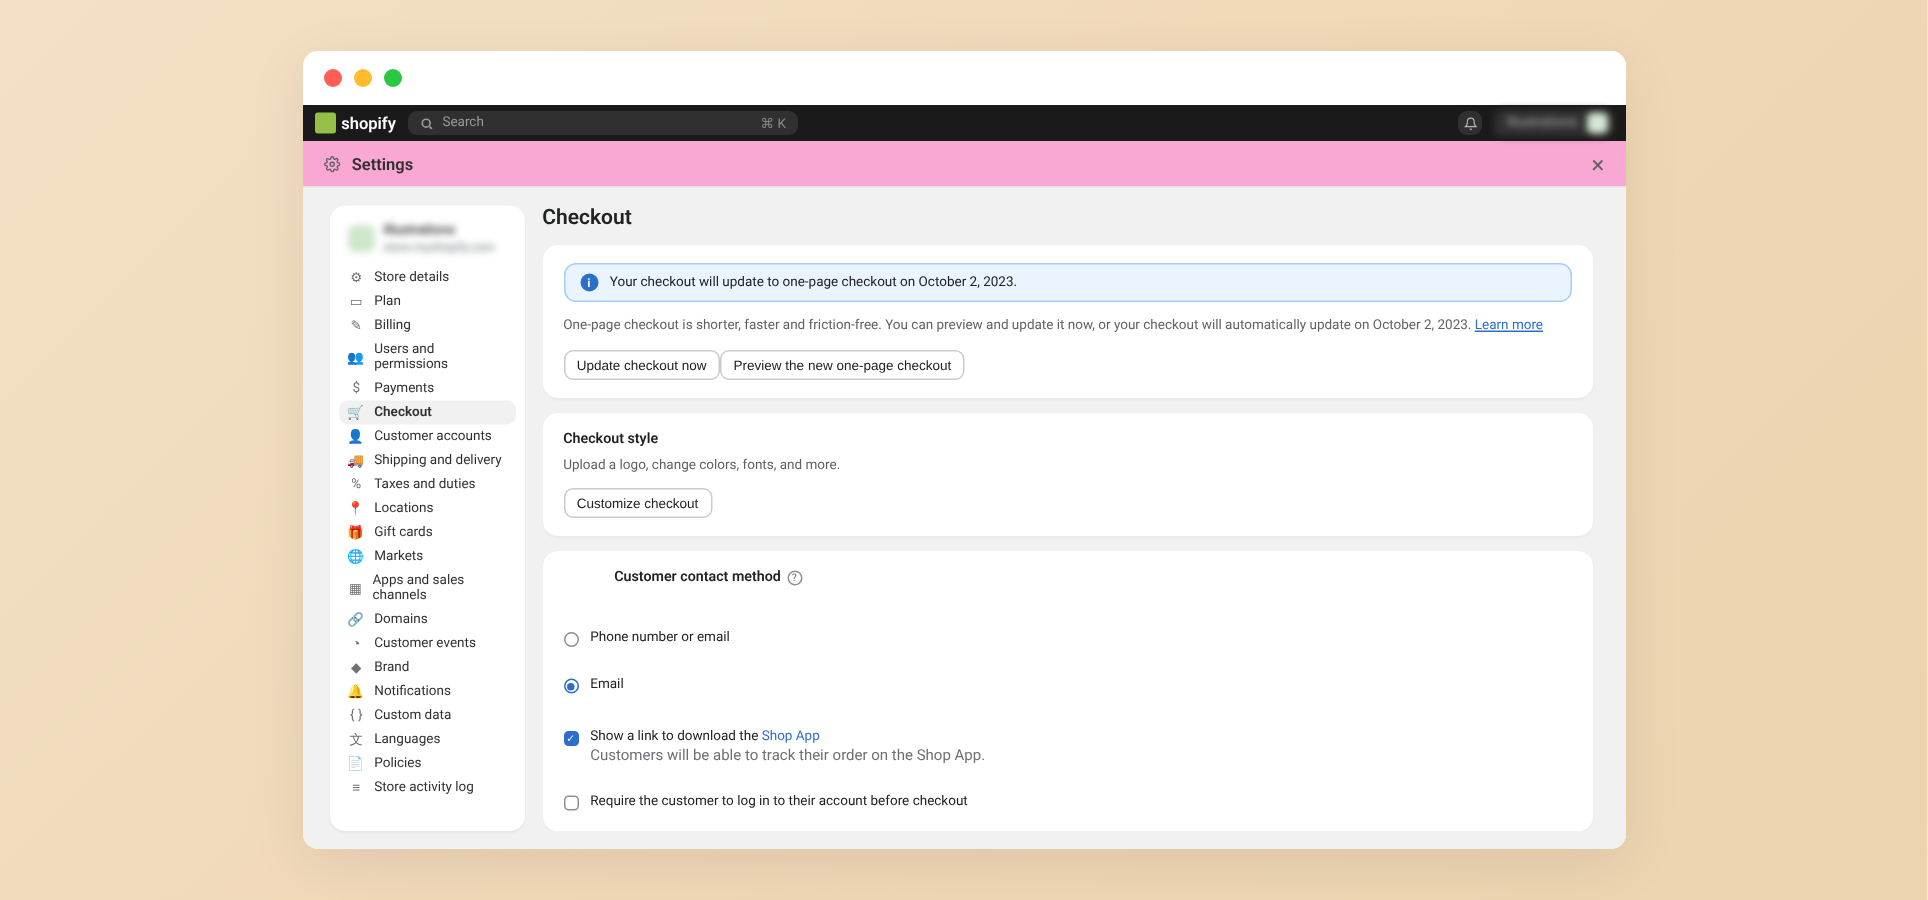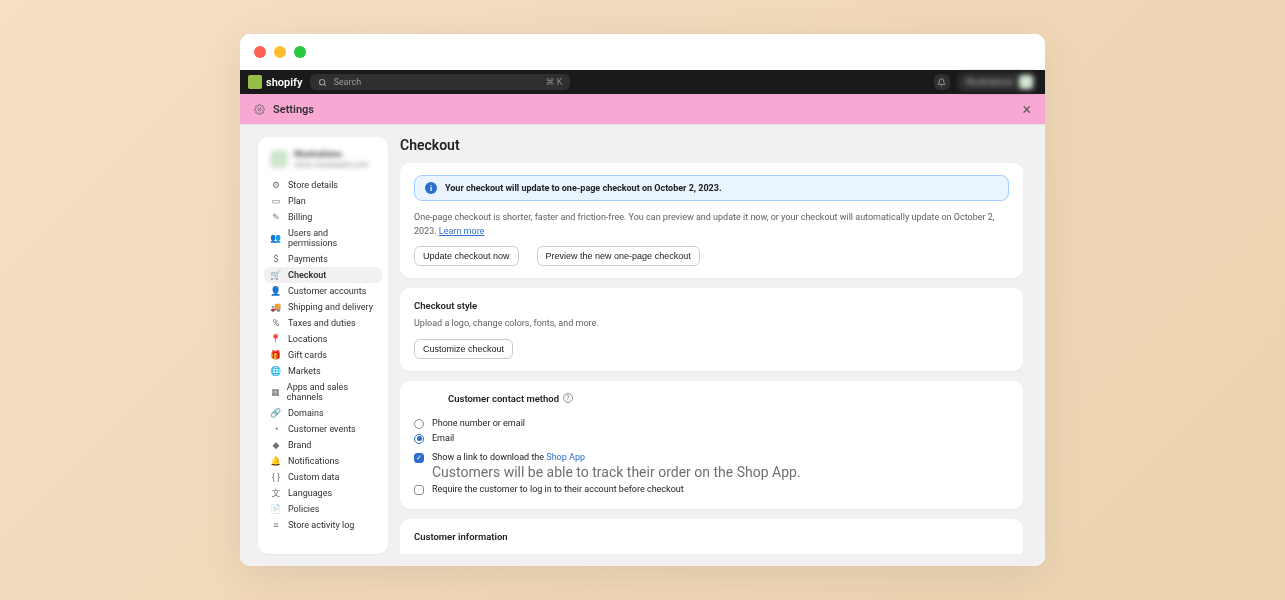--- a/index.html
+++ b/index.html
@@ -7,21 +7,21 @@
   font-family: -apple-system, BlinkMacSystemFont, "Segoe UI", Roboto, sans-serif;
   background: linear-gradient(135deg, #f5e0c5 0%, #f0d8b8 50%, #ecd4b0 100%);
   width: 1285px;
   height: 600px;
   display: flex;
   align-items: center;
   justify-content: center;
   overflow: hidden;
 }
 .browser-window {
-  width: 805px;
+  width: 882px;
   height: 532px;
   background: #fff;
   border-radius: 10px;
   overflow: hidden;
   box-shadow: 0 10px 40px rgba(0,0,0,.08);
   display: flex;
   flex-direction: column;
 }
 .titlebar {
   height: 36px;
@@ -161,39 +161,39 @@
   display:flex;
   align-items:center;
   gap:8px;
   margin-bottom:10px;
 }
 .banner-icon {
   width:12px; height:12px; border-radius:50%; background:#2c6ecb;
   display:flex; align-items:center; justify-content:center;
   color:#fff; font-size:8px; font-weight:bold; flex-shrink:0;
 }
-.banner-text { font-size:9px; font-weight:700; color:#202223; }
+.banner-text { font-size:9px; font-weight:400; color:#202223; }
 .body-text { font-size:9px; color:#616161; line-height:1.5; }
 .body-text a { color:#2c6ecb; text-decoration:underline; }
-.btn-row { display:flex; gap:18px; margin-top:8px; }
+.btn-row { display:flex; gap:0; margin-top:8px; }
 .btn {
   padding: 4px 8px;
   font-size: 9px;
   border-radius:6px;
   border:1px solid #c9cccf;
   background:#fff;
   color:#202223;
   cursor:pointer;
 }
 .section-title { font-size:9.5px; font-weight:600; color:#202223; margin-bottom:6px;}
 .option-row {
   display:flex; align-items:flex-start; gap:8px; padding:2px 0;
-  font-size:9px; color:#202223;
-}
-.option-row .sublabel { font-size:14px; color:#6d7175; margin-top:2px; }
+  font-size:9px; color:#202223;margin-top:16px;
+}
+.option-row .sublabel { font-size:10px; color:#6d7175; margin-top:2px; }
 .radio, .checkbox {
   width:10px; height:10px; border:1px solid #8c9196; flex-shrink:0; margin-top:1px;
   display:flex; align-items:center; justify-content:center;
 }
 .radio { border-radius:50%; }
 .radio.selected { border-color:#2c6ecb; }
 .radio.selected::after {
   content:''; width:5px; height:5px; border-radius:50%; background:#2c6ecb;
 }
 .checkbox { border-radius:3px; }

